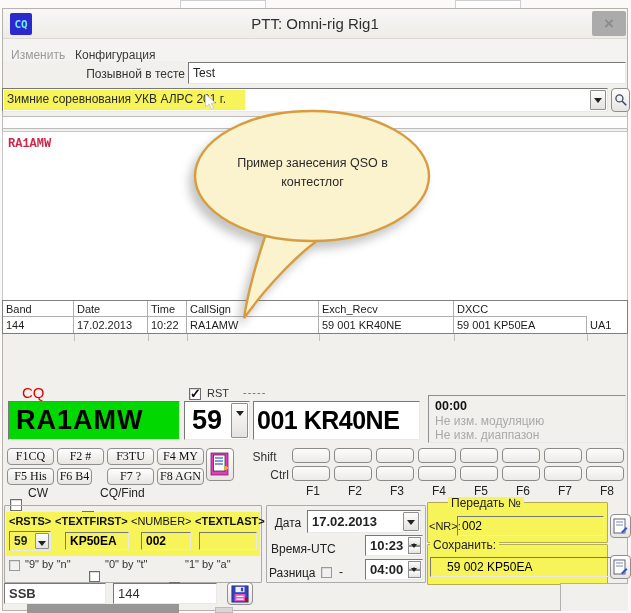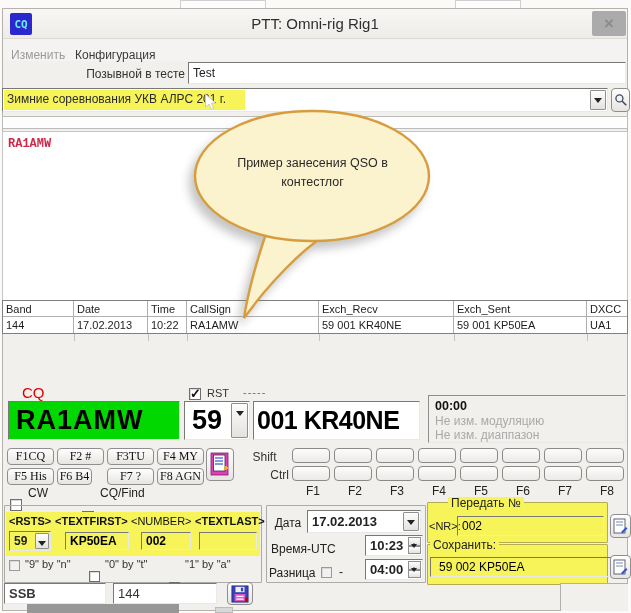--- a/index.html
+++ b/index.html
@@ -103,21 +103,20 @@
     <div style="position:absolute;left:5px;top:5px;font:bold 12px 'Liberation Mono', monospace;color:#CE2748">RA1AMW</div>
   </div>
 
   <div class="abs logtable" style="left:2px;top:300px;width:626px">
     <div class="tr head">
       <div>Band</div>
       <div>Date</div>
       <div>Time</div>
       <div>CallSign</div>
       <div>Exch_Recv</div>
-      <div>Exch_Sent</div>
       <div>DXCC</div>
     </div>
     <div class="tr">
       <div>144</div>
       <div>17.02.2013</div>
       <div>10:22</div>
       <div>RA1AMW</div>
       <div>59 001 KR40NE</div>
       <div>59 001 KP50EA</div>
       <div>UA1</div>
@@ -278,21 +277,21 @@
     <svg width="15" height="17" viewBox="0 0 15 17">
       <rect x="1" y="1" width="11" height="14" fill="#fff" stroke="#556" stroke-width="0.9"></rect>
       <line x1="3" y1="4" x2="10" y2="4" stroke="#7788BB" stroke-width="1"></line>
       <line x1="3" y1="7" x2="10" y2="7" stroke="#7788BB" stroke-width="1"></line>
       <path d="M8,14 L13,9 L14.5,10.5 L9.5,15.5 Z" fill="#3355CC"></path>
     </svg>
   </div>
 
   <div class="abs group yellow" style="left:427px;top:544px;width:181px;height:41px;border-color:#B3AC55"></div>
   <div class="abs grouplbl yellow" style="left:430px;top:539px">Сохранить:</div>
-  <input class="abs sunken field" style="left: 430px; top: 557px; width: 200px; height: 20px; background: transparent; font-size: 12px; padding-left: 8px;" value="59 002 KP50EA">
+  <input class="abs sunken field" style="left: 430px; top: 557px; width: 200px; height: 20px; background: transparent; font-size: 12px; padding-left: 16px;" value="59 002 KP50EA">
   <div class="abs raised btn" style="left:610px;top:555px;width:21px;height:24px">
     <svg width="15" height="17" viewBox="0 0 15 17">
       <rect x="1" y="1" width="11" height="14" fill="#fff" stroke="#556" stroke-width="0.9"></rect>
       <line x1="3" y1="4" x2="10" y2="4" stroke="#7788BB" stroke-width="1"></line>
       <line x1="3" y1="7" x2="10" y2="7" stroke="#7788BB" stroke-width="1"></line>
       <path d="M8,14 L13,9 L14.5,10.5 L9.5,15.5 Z" fill="#3355CC"></path>
     </svg>
   </div>
 
   <input class="abs sunken field" style="left: 4px; top: 583px; width: 102px; height: 21px; font-weight: bold; font-size: 13px; color: rgb(58, 58, 58); padding-left: 4px;" value="SSB">

